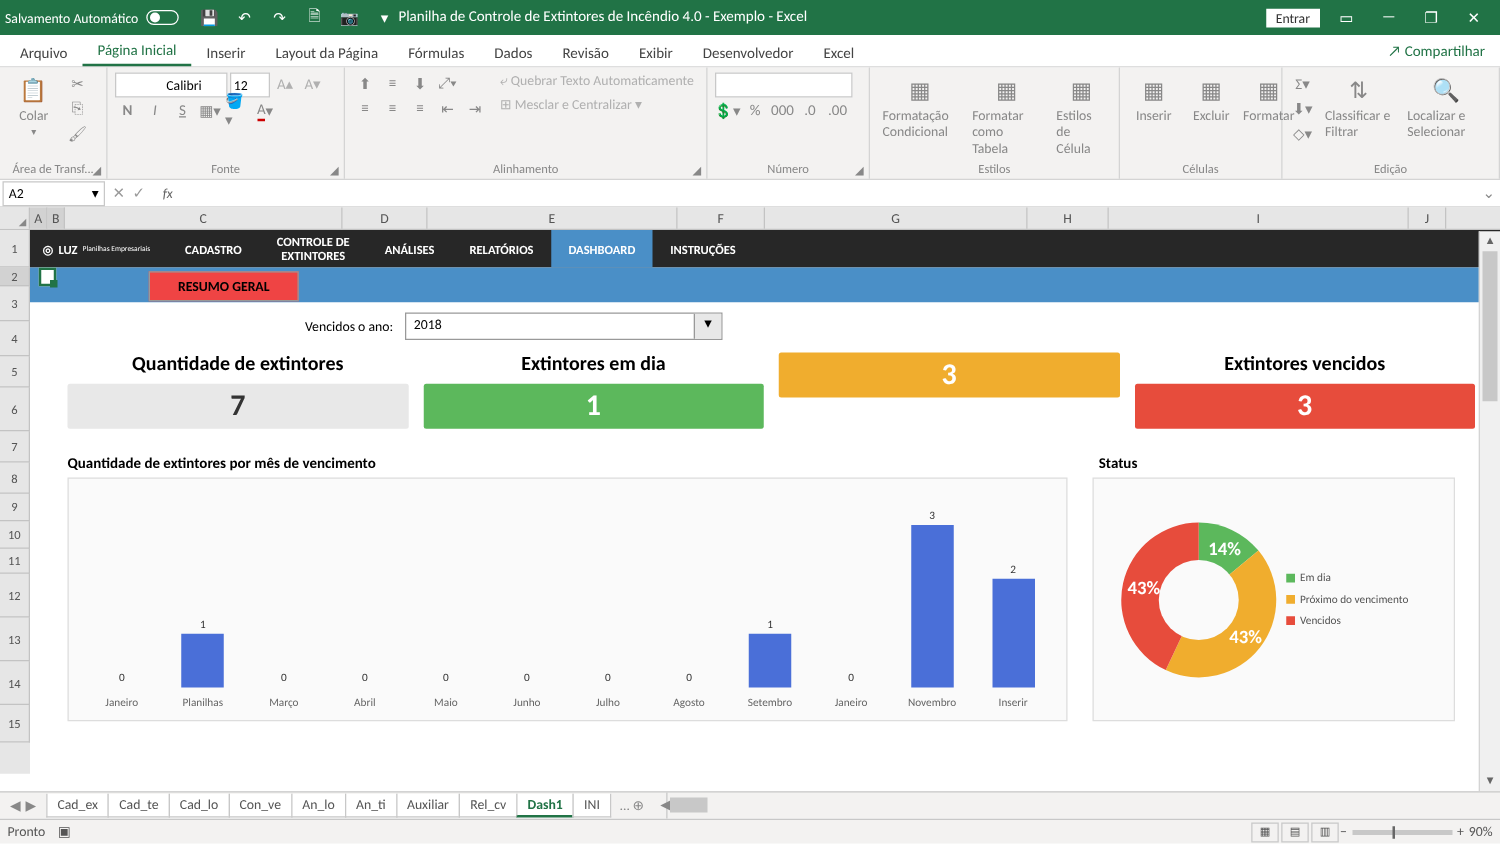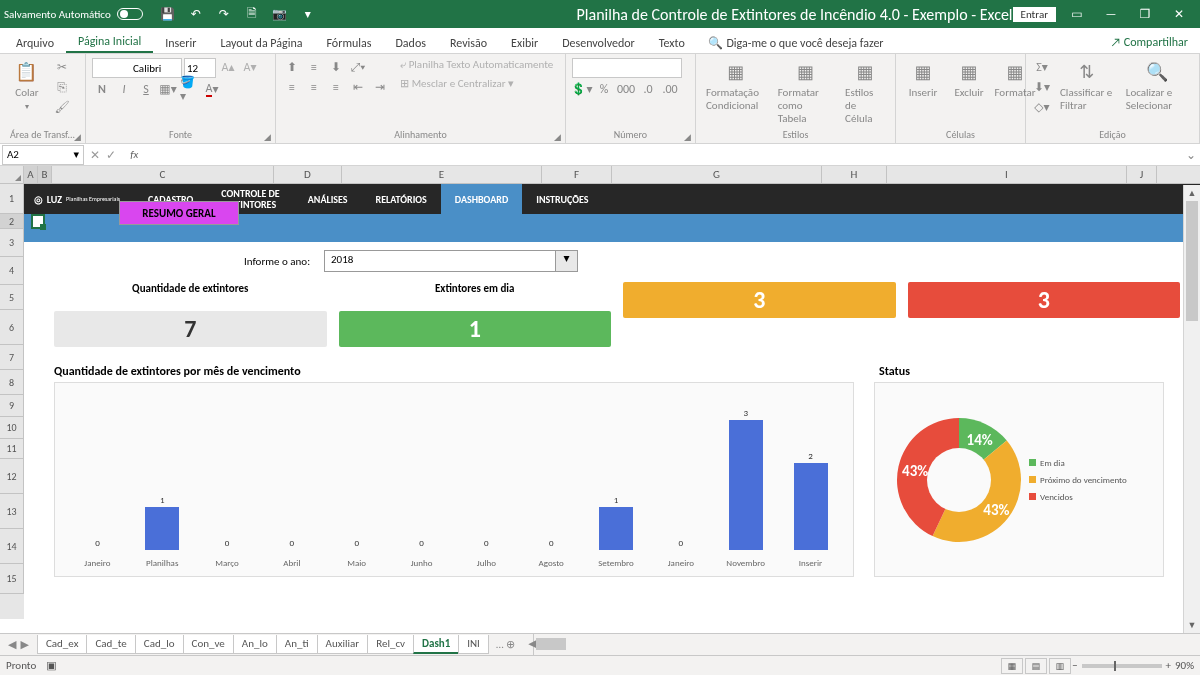--- a/index.html
+++ b/index.html
@@ -6,21 +6,21 @@
 body { background:#fff; overflow:hidden; width:1200px; height:675px; position:relative; font-size:12px; }
 
 
 .titlebar { height:28px; background:#217346; color:#fff; display:flex; align-items:center; padding:0 4px; }
 .tb-left { display:flex; align-items:center; gap:8px; flex:0 0 auto; }
 .autosave { display:flex; align-items:center; gap:6px; font-size:11px; }
 .toggle { width:26px; height:12px; border:1px solid #fff; border-radius:6px; position:relative; }
 .toggle::after { content:""; width:8px; height:8px; background:#fff; border-radius:50%; position:absolute; top:1px; left:2px; }
 .qat { display:flex; gap:6px; margin-left:6px; }
 .qat span, .win-btns span { display:inline-flex; align-items:center; justify-content:center; width:22px; height:22px; cursor:pointer; }
-.tb-title { flex:1; text-align:right; font-size:16px; }
+.tb-title { flex:1; text-align:left; font-size:12px; }
 .tb-right { display:flex; align-items:center; gap:4px; }
 .entrar { background:#fff; color:#333; padding:1px 8px; font-size:11px; border:none; }
 .win-btns { display:flex; }
 .win-btns span { width:34px; }
 
 
 .tabs { height:26px; display:flex; align-items:flex-end; border-bottom:1px solid #d4d4d4; padding:0 4px; background:#fff; }
 .tab { padding:4px 12px 3px; font-size:12px; color:#444; cursor:pointer; }
 .tab.active { color:#217346; border-bottom:2px solid #217346; }
 .tabs .spacer { flex:1; }
@@ -66,31 +66,31 @@
 .selcell { position:absolute; left:7px; top:30px; width:14px; height:15px; border:2px solid #217346; background:#fff; z-index:5; }
 .selcell::after { content:""; position:absolute; right:-3px; bottom:-3px; width:6px; height:6px; background:#217346; }
 
 
 .dash-nav { position:absolute; left:0; top:0; right:0; height:30px; background:#272727; display:flex; align-items:center; color:#fff; font-size:10px; font-weight:bold; }
 .logo { width:110px; display:flex; align-items:center; gap:4px; padding-left:10px; font-size:10px; }
 .dash-tab { padding:0 14px; height:30px; display:flex; align-items:center; justify-content:center; text-align:center; cursor:pointer; }
 .dash-tab.two { line-height:1.1; }
 .dash-tab.sel { background:#4a8fc7; }
 .subnav { position:absolute; left:0; top:30px; right:0; height:28px; background:#4a8fc7; }
-.resumo { position:absolute; left:95px; top:17px; width:120px; height:24px; background:#d946ef; border:1px solid #999; text-align:center; line-height:24px; font-size:11px; font-weight:bold; }
+.resumo { position:absolute; left:95px; top:33px; width:120px; height:24px; background:#ef4444; border:1px solid #999; text-align:center; line-height:24px; font-size:11px; font-weight:bold; }
 .whitearea { position:absolute; left:0; top:58px; right:0; bottom:0; background:#fff; }
 
 .yr-label { position:absolute; left:220px; top:13px; font-size:11px; }
 .yr-sel { position:absolute; left:300px; top:8px; width:254px; height:22px; border:1px solid #999; display:flex; }
 .yr-sel span { flex:1; padding:2px 6px; font-size:11px; }
 .yr-sel .dd { width:22px; border-left:1px solid #999; background:#e8e8e8; text-align:center; }
 
 .kpi-row { position:absolute; top:40px; left:30px; right:20px; display:flex; gap:12px; }
 .kpi { flex:1; text-align:center; }
-.kpi-title { font-size:11px; font-weight:bold; margin-bottom:16px; }
+.kpi-title { font-size:16px; font-weight:bold; margin-bottom:6px; }
 .kpi-val { height:36px; line-height:36px; font-size:24px; font-weight:bold; border-radius:2px; }
 .kpi1 .kpi-val { background:#e8e8e8; color:#333; }
 .kpi2 .kpi-val { background:#5cb85c; color:#fff; }
 .kpi3 .kpi-val { background:#f0ad2e; color:#fff; }
 .kpi4 .kpi-val { background:#e74c3c; color:#fff; }
 
 .chart-title { position:absolute; font-size:12px; font-weight:bold; }
 .barchart { position:absolute; left:30px; top:140px; width:800px; height:195px; border:1px solid #ddd; background:#fafafa; }
 .bars { position:absolute; left:10px; right:10px; bottom:26px; top:10px; display:flex; }
 .barcol { flex:1; display:flex; flex-direction:column; align-items:center; justify-content:flex-end; position:relative; }
@@ -160,22 +160,21 @@
 <div class="tabs">
   <div class="tab">Arquivo</div>
   <div class="tab active">Página Inicial</div>
   <div class="tab">Inserir</div>
   <div class="tab">Layout da Página</div>
   <div class="tab">Fórmulas</div>
   <div class="tab">Dados</div>
   <div class="tab">Revisão</div>
   <div class="tab">Exibir</div>
   <div class="tab">Desenvolvedor</div>
-  <div class="tab">Texto</div>
-  <div class="tab">🔍 <span>Diga-me o que você deseja fazer</span></div>
+  <div class="tab">Excel</div>
   <div class="spacer"></div>
   <div class="share">↗ <span>Compartilhar</span></div>
 </div>
 
 <div class="ribbon">
   <div class="rgroup" style="width:86px">
     <div class="rgroup-body">
       <div class="bigbtn">
           <span class="ico">📋</span>
           <span>Colar</span>
@@ -225,21 +224,21 @@
           </div>
         <div class="row">
             <span class="smbtn">≡</span>
             <span class="smbtn">≡</span>
             <span class="smbtn">≡</span>
             <span class="smbtn">⇤</span>
             <span class="smbtn">⇥</span>
           </div>
       </div>
       <div class="col disabled" style="font-size:11px;gap:6px;margin-left:6px">
-        <div>⤶ <span>Planilha Texto Automaticamente</span></div>
+        <div>⤶ <span>Quebrar Texto Automaticamente</span></div>
         <div>⊞ <span>Mesclar e Centralizar</span> ▾</div>
       </div>
     </div>
     <div class="rgroup-label"><span>Alinhamento</span><span class="dlg">◢</span></div>
   </div>
   <div class="rgroup" style="width:130px">
     <div class="rgroup-body col disabled">
       <div class="row">
           <input class="fontsel" style="width: 110px;">
         </div>
@@ -366,39 +365,40 @@
           <div class="dash-tab">RELATÓRIOS</div>
           <div class="dash-tab sel">DASHBOARD</div>
           <div class="dash-tab">INSTRUÇÕES</div>
         </div>
     </div>
     <div class="subnav"></div>
     <div class="resumo">RESUMO GERAL</div>
     <div class="selcell"></div>
 
     <div class="whitearea">
-      <div class="yr-label">Informe o ano:</div>
+      <div class="yr-label">Vencidos o ano:</div>
       <div class="yr-sel">
           <span>2018</span>
           <div class="dd">▾</div>
         </div>
 
       <div class="kpi-row" id="kpis">
           <div class="kpi kpi1">
             <div class="kpi-title">Quantidade de extintores</div>
             <div class="kpi-val">7</div>
           </div>
           <div class="kpi kpi2">
             <div class="kpi-title">Extintores em dia</div>
             <div class="kpi-val">1</div>
           </div>
           <div class="kpi kpi3">
             <div class="kpi-val">3</div>
           </div>
           <div class="kpi kpi4">
+            <div class="kpi-title">Extintores vencidos</div>
             <div class="kpi-val">3</div>
           </div>
         </div>
 
       <div class="chart-title" style="left:30px;top:122px">Quantidade de extintores por mês de vencimento</div>
       <div class="barchart">
         <div class="bars" id="bars">
             <div class="barcol">
               <div class="barval">0</div>
               <div class="bar" style="height:0px"></div>

